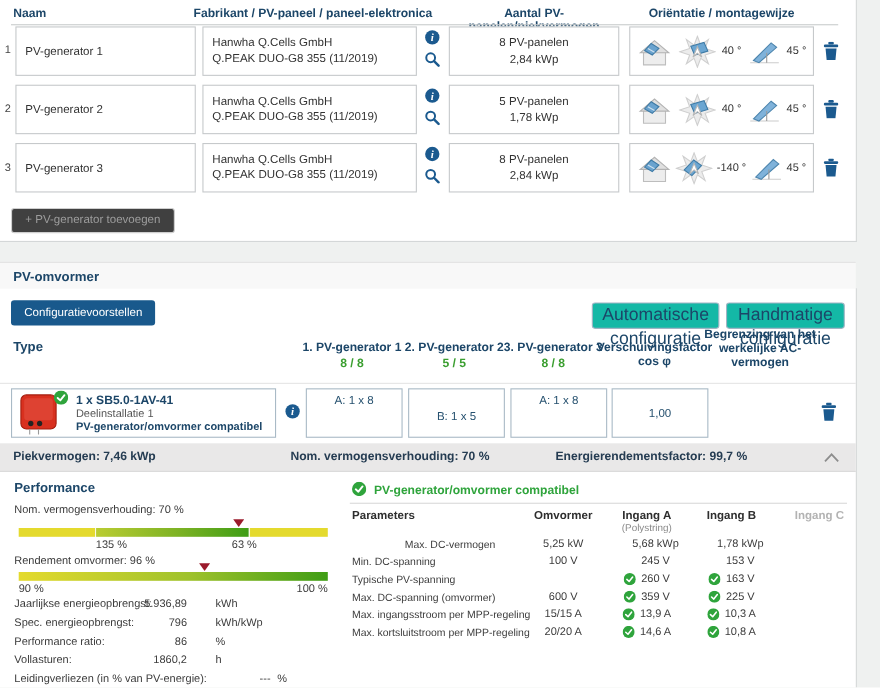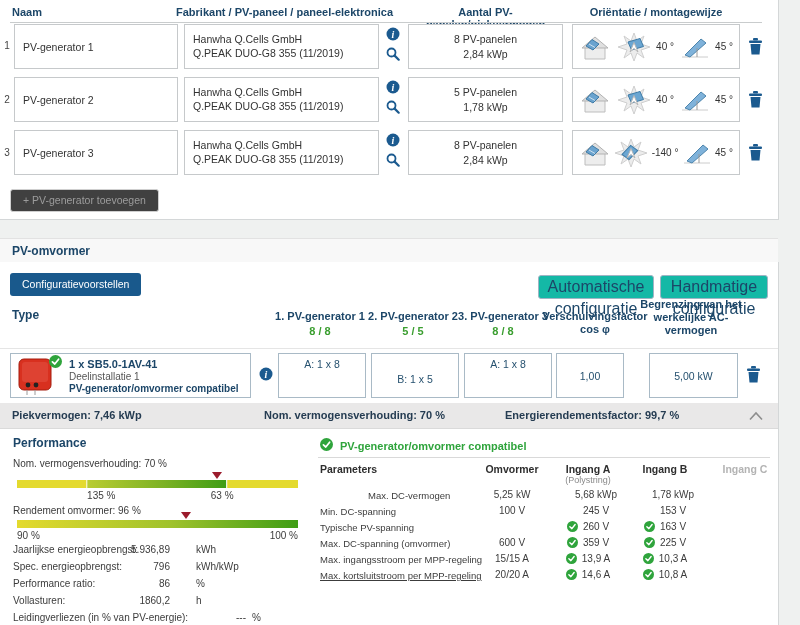--- a/index.html
+++ b/index.html
@@ -315,25 +315,22 @@
 
     <div class="tbox" style="left:278px;top:91px;width:88px;height:45px;text-align:center;">
       <div style="margin-top:4px;">A: 1 x 8</div>
     </div>
     <div class="tbox" style="left:371px;top:91px;width:88px;height:45px;text-align:center;">
       <div style="margin-top:19px;">B: 1 x 5</div>
     </div>
     <div class="tbox" style="left:464px;top:91px;width:88px;height:45px;text-align:center;">
       <div style="margin-top:4px;">A: 1 x 8</div>
     </div>
-    <div class="tbox" style="left:556px;top:91px;width:68px;height:45px;display:flex;align-items:center;justify-content:center;">
+    <div class="tbox" style="left:556px;top:91px;width:88px;height:45px;display:flex;align-items:center;justify-content:center;">
       <span>1,00</span>
-    </div>
-    <div class="tbox" style="left:649px;top:91px;width:89px;height:45px;display:flex;align-items:center;justify-content:center;">
-      <span>5,00 kW</span>
     </div>
     <span class="iconbtn icon-trash" style="left:746px;top:104px;">
 <svg width="15" height="17" viewBox="0 0 15 17">
 <rect x="5" y="0" width="5" height="2.5" rx="1" fill="#1b5a8f"></rect>
 <rect x="1" y="2.5" width="13" height="2.5" rx="1" fill="#1b5a8f"></rect>
 <path d="M2.5 6 h10 l-1 10.5 h-8 z" fill="#1b5a8f"></path>
 </svg>
 </span>
 
     <div class="graybar" style="top:141px;">
@@ -509,21 +506,21 @@
             <span class="icon-check sm">
 <svg width="11" height="11" viewBox="0 0 13 13">
 <circle cx="6.5" cy="6.5" r="6.5" fill="#2fa43c"></circle>
 <polyline points="3.4,6.8 5.8,9 9.6,4.2" fill="none" stroke="#ffffff" stroke-width="1.7" stroke-linecap="round" stroke-linejoin="round"></polyline>
 </svg>
 </span>
             <span>10,3 A</span>
           </span></span>
     </div>
     <div>
-      <span class="cmp-lbl" style="top:308px;text-decoration:underline;">Max. kortsluitstroom per MPP-regeling</span>
+      <span class="cmp-lbl" style="top:308px;">Max. kortsluitstroom per MPP-regeling</span>
       <span class="cmp-cell" style="left:467px;top:307px;">20/20 A</span>
       <span class="cmp-cell" style="left:543px;top:307px;"><span class="cmp-flex">
             <span class="icon-check sm">
 <svg width="11" height="11" viewBox="0 0 13 13">
 <circle cx="6.5" cy="6.5" r="6.5" fill="#2fa43c"></circle>
 <polyline points="3.4,6.8 5.8,9 9.6,4.2" fill="none" stroke="#ffffff" stroke-width="1.7" stroke-linecap="round" stroke-linejoin="round"></polyline>
 </svg>
 </span>
             <span>14,6 A</span>
           </span></span>

